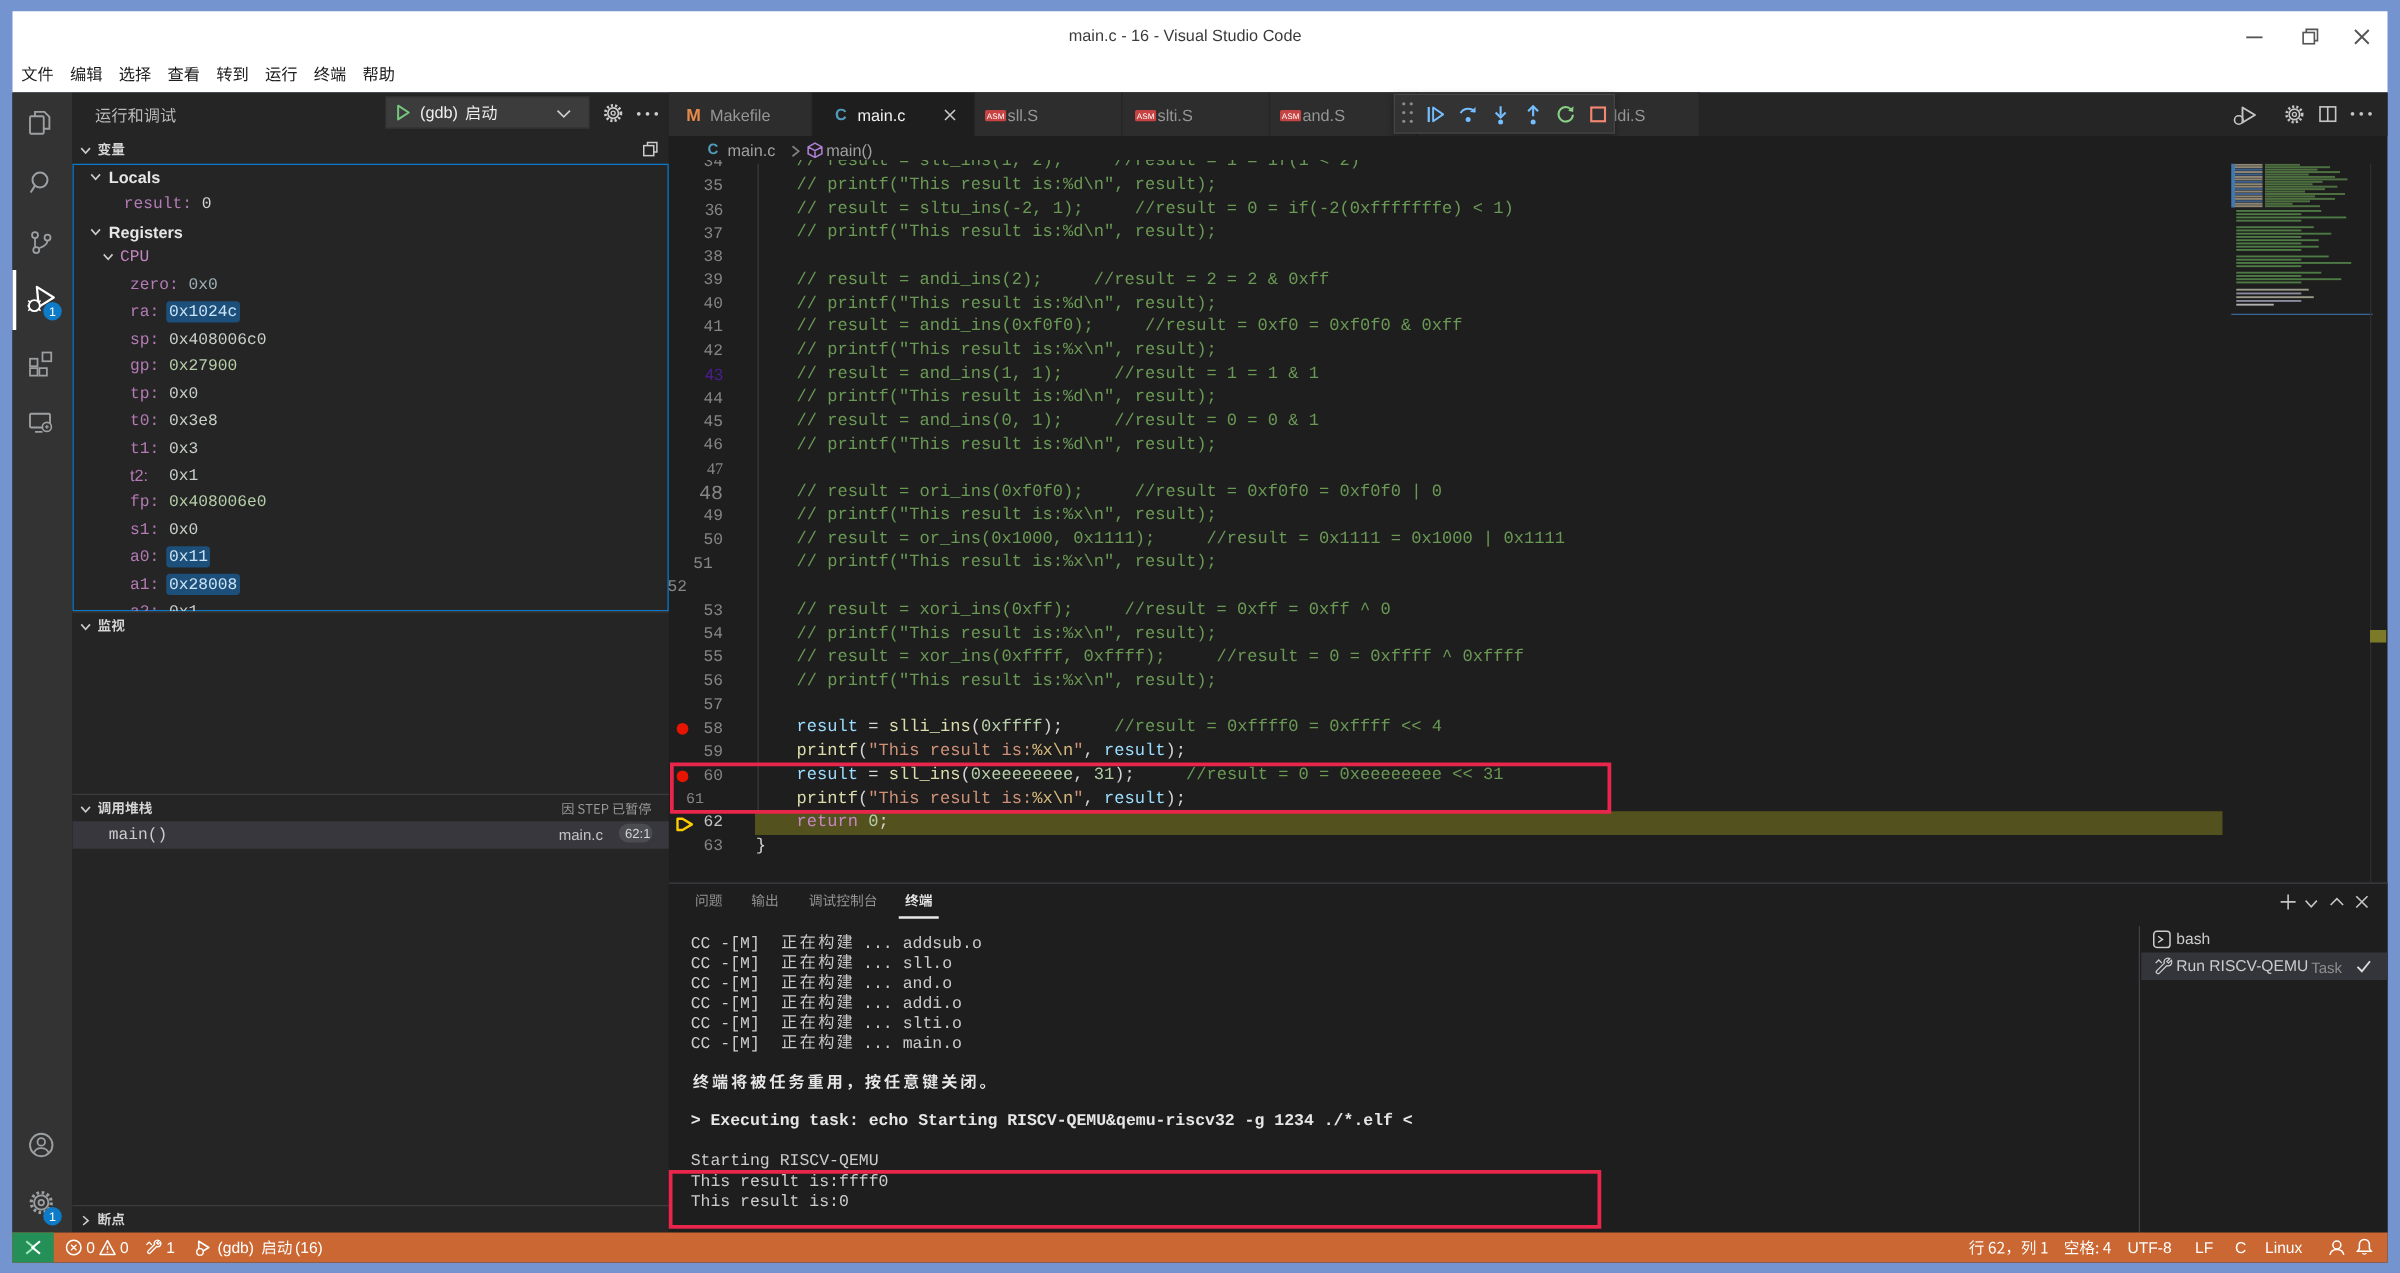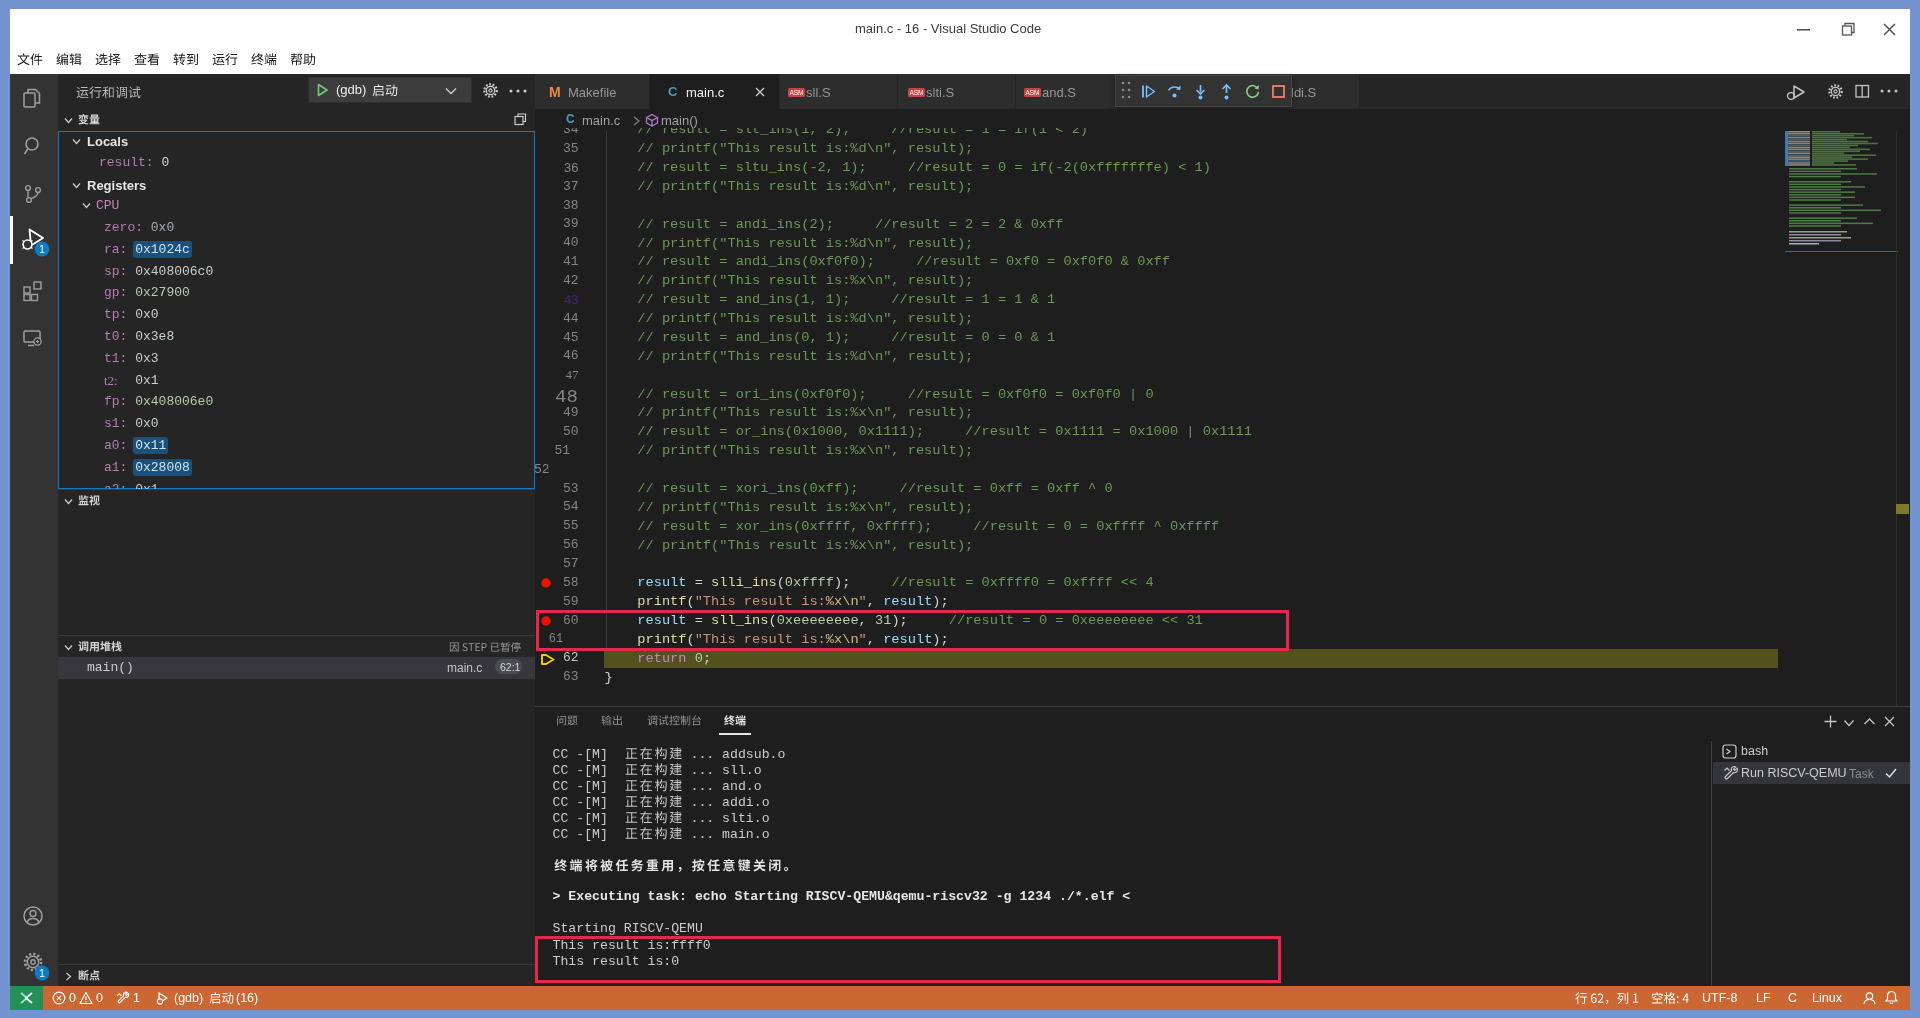--- a/index.html
+++ b/index.html
@@ -149,21 +149,21 @@
 <div style="position:absolute;left:104px;top:263.50000000000006px;font-family:'Liberation Mono',sans-serif;font-size:13px;color:#b57bb5;font-weight:normal;white-space:pre;line-height:1.2;">sp: </div>
 <div style="position:absolute;left:135.2px;top:263.50000000000006px;font-family:'Liberation Mono',sans-serif;font-size:13px;color:#c8d0c8;font-weight:normal;white-space:pre;line-height:1.2;">0x408006c0</div>
 <div style="position:absolute;left:104px;top:285.30000000000007px;font-family:'Liberation Mono',sans-serif;font-size:13px;color:#b57bb5;font-weight:normal;white-space:pre;line-height:1.2;">gp: </div>
 <div style="position:absolute;left:135.2px;top:285.30000000000007px;font-family:'Liberation Mono',sans-serif;font-size:13px;color:#b5cea8;font-weight:normal;white-space:pre;line-height:1.2;">0x27900</div>
 <div style="position:absolute;left:104px;top:307.1000000000001px;font-family:'Liberation Mono',sans-serif;font-size:13px;color:#b57bb5;font-weight:normal;white-space:pre;line-height:1.2;">tp: </div>
 <div style="position:absolute;left:135.2px;top:307.1000000000001px;font-family:'Liberation Mono',sans-serif;font-size:13px;color:#c8d0c8;font-weight:normal;white-space:pre;line-height:1.2;">0x0</div>
 <div style="position:absolute;left:104px;top:328.9000000000001px;font-family:'Liberation Mono',sans-serif;font-size:13px;color:#b57bb5;font-weight:normal;white-space:pre;line-height:1.2;">t0: </div>
 <div style="position:absolute;left:135.2px;top:328.9000000000001px;font-family:'Liberation Mono',sans-serif;font-size:13px;color:#c8d0c8;font-weight:normal;white-space:pre;line-height:1.2;">0x3e8</div>
 <div style="position:absolute;left:104px;top:350.7000000000001px;font-family:'Liberation Mono',sans-serif;font-size:13px;color:#b57bb5;font-weight:normal;white-space:pre;line-height:1.2;">t1: </div>
 <div style="position:absolute;left:135.2px;top:350.7000000000001px;font-family:'Liberation Mono',sans-serif;font-size:13px;color:#c8d0c8;font-weight:normal;white-space:pre;line-height:1.2;">0x3</div>
-<div style="position:absolute;left:104px;top:372.5000000000001px;font-family:Liberation Serif, serif;font-size:13px;color:#b57bb5;font-weight:normal;white-space:pre;line-height:1.2;">t2: </div>
+<div style="position:absolute;left:104px;top:372.5000000000001px;font-family:Liberation Sans, sans-serif;font-size:13px;color:#b57bb5;font-weight:normal;white-space:pre;line-height:1.2;">t2: </div>
 <div style="position:absolute;left:135.2px;top:372.5000000000001px;font-family:'Liberation Mono',sans-serif;font-size:13px;color:#c8d0c8;font-weight:normal;white-space:pre;line-height:1.2;">0x1</div>
 <div style="position:absolute;left:104px;top:394.3000000000001px;font-family:'Liberation Mono',sans-serif;font-size:13px;color:#b57bb5;font-weight:normal;white-space:pre;line-height:1.2;">fp: </div>
 <div style="position:absolute;left:135.2px;top:394.3000000000001px;font-family:'Liberation Mono',sans-serif;font-size:13px;color:#b5cea8;font-weight:normal;white-space:pre;line-height:1.2;">0x408006e0</div>
 <div style="position:absolute;left:104px;top:416.10000000000014px;font-family:'Liberation Mono',sans-serif;font-size:13px;color:#b57bb5;font-weight:normal;white-space:pre;line-height:1.2;">s1: </div>
 <div style="position:absolute;left:135.2px;top:416.10000000000014px;font-family:'Liberation Mono',sans-serif;font-size:13px;color:#c8d0c8;font-weight:normal;white-space:pre;line-height:1.2;">0x0</div>
 <div style="position:absolute;left:133.2px;top:436.70000000000016px;width:35.2px;height:17.5px;background:#1c4f79;border-radius:3px;"></div>
 <div style="position:absolute;left:104px;top:437.90000000000015px;font-family:'Liberation Mono',sans-serif;font-size:13px;color:#b57bb5;font-weight:normal;white-space:pre;line-height:1.2;">a0: </div>
 <div style="position:absolute;left:135.2px;top:437.90000000000015px;font-family:'Liberation Mono',sans-serif;font-size:13px;color:#cde4f7;font-weight:normal;white-space:pre;line-height:1.2;">0x11</div>
 <div style="position:absolute;left:133.2px;top:458.50000000000017px;width:58.6px;height:17.5px;background:#1c4f79;border-radius:3px;"></div>
 <div style="position:absolute;left:104px;top:459.70000000000016px;font-family:'Liberation Mono',sans-serif;font-size:13px;color:#b57bb5;font-weight:normal;white-space:pre;line-height:1.2;">a1: </div>
@@ -304,21 +304,21 @@
 <div style="position:absolute;left:637.3px;top:273.3px;font-family:'Liberation Mono',monospace;font-size:13.66px;line-height:15px;white-space:pre"><span style="color:#6a9955">// printf("This result is:%x\n", result);</span></div>
 <div style="position:absolute;left:554.5px;top:291.86px;font-family:Liberation Sans, sans-serif;font-size:13px;color:#4c1d95;font-weight:normal;white-space:pre;line-height:1.2;width:24px;text-align:right;">43</div>
 <div style="position:absolute;left:637.3px;top:292.2px;font-family:'Liberation Mono',monospace;font-size:13.66px;line-height:15px;white-space:pre"><span style="color:#6a9955">// result = and_ins(1, 1);     //result = 1 = 1 &amp; 1</span></div>
 <div style="position:absolute;left:554.5px;top:310.73px;font-family:'Liberation Mono',sans-serif;font-size:13px;color:#858585;font-weight:normal;white-space:pre;line-height:1.2;width:24px;text-align:right;">44</div>
 <div style="position:absolute;left:637.3px;top:311.0px;font-family:'Liberation Mono',monospace;font-size:13.66px;line-height:15px;white-space:pre"><span style="color:#6a9955">// printf("This result is:%d\n", result);</span></div>
 <div style="position:absolute;left:554.5px;top:329.6px;font-family:'Liberation Mono',sans-serif;font-size:13px;color:#858585;font-weight:normal;white-space:pre;line-height:1.2;width:24px;text-align:right;">45</div>
 <div style="position:absolute;left:637.3px;top:329.9px;font-family:'Liberation Mono',monospace;font-size:13.66px;line-height:15px;white-space:pre"><span style="color:#6a9955">// result = and_ins(0, 1);     //result = 0 = 0 &amp; 1</span></div>
 <div style="position:absolute;left:554.5px;top:348.47px;font-family:'Liberation Mono',sans-serif;font-size:13px;color:#858585;font-weight:normal;white-space:pre;line-height:1.2;width:24px;text-align:right;">46</div>
 <div style="position:absolute;left:637.3px;top:348.8px;font-family:'Liberation Mono',monospace;font-size:13.66px;line-height:15px;white-space:pre"><span style="color:#6a9955">// printf("This result is:%d\n", result);</span></div>
 <div style="position:absolute;left:554.5px;top:367.34px;font-family:Liberation Serif, serif;font-size:13px;color:#858585;font-weight:normal;white-space:pre;line-height:1.2;width:24px;text-align:right;">47</div>
-<div style="position:absolute;left:554.5px;top:386.21px;font-family:'Liberation Mono',sans-serif;font-size:19px;color:#858585;font-weight:normal;white-space:pre;line-height:1.2;width:24px;text-align:center;">48</div>
+<div style="position:absolute;left:554.5px;top:386.21px;font-family:'Liberation Mono',sans-serif;font-size:16px;color:#858585;font-weight:normal;white-space:pre;line-height:1.2;width:24px;text-align:right;">48</div>
 <div style="position:absolute;left:637.3px;top:386.5px;font-family:'Liberation Mono',monospace;font-size:13.66px;line-height:15px;white-space:pre"><span style="color:#6a9955">// result = ori_ins(0xf0f0);     //result = 0xf0f0 = 0xf0f0 | 0</span></div>
 <div style="position:absolute;left:554.5px;top:405.08px;font-family:'Liberation Mono',sans-serif;font-size:13px;color:#858585;font-weight:normal;white-space:pre;line-height:1.2;width:24px;text-align:right;">49</div>
 <div style="position:absolute;left:637.3px;top:405.4px;font-family:'Liberation Mono',monospace;font-size:13.66px;line-height:15px;white-space:pre"><span style="color:#6a9955">// printf("This result is:%x\n", result);</span></div>
 <div style="position:absolute;left:554.5px;top:423.95px;font-family:'Liberation Mono',sans-serif;font-size:13px;color:#858585;font-weight:normal;white-space:pre;line-height:1.2;width:24px;text-align:right;">50</div>
 <div style="position:absolute;left:637.3px;top:424.2px;font-family:'Liberation Mono',monospace;font-size:13.66px;line-height:15px;white-space:pre"><span style="color:#6a9955">// result = or_ins(0x1000, 0x1111);     //result = 0x1111 = 0x1000 | 0x1111</span></div>
 <div style="position:absolute;left:554.5px;top:442.82px;font-family:'Liberation Mono',sans-serif;font-size:13px;color:#858585;font-weight:normal;white-space:pre;line-height:1.2;width:24px;">51</div>
 <div style="position:absolute;left:637.3px;top:443.1px;font-family:'Liberation Mono',monospace;font-size:13.66px;line-height:15px;white-space:pre"><span style="color:#6a9955">// printf("This result is:%x\n", result);</span></div>
 <div style="position:absolute;left:534px;top:461.69px;font-family:'Liberation Mono',sans-serif;font-size:13px;color:#858585;font-weight:normal;white-space:pre;line-height:1.2;width:24px;text-align:left;">52</div>
 <div style="position:absolute;left:554.5px;top:480.56px;font-family:'Liberation Mono',sans-serif;font-size:13px;color:#858585;font-weight:normal;white-space:pre;line-height:1.2;width:24px;text-align:right;">53</div>
 <div style="position:absolute;left:637.3px;top:480.9px;font-family:'Liberation Mono',monospace;font-size:13.66px;line-height:15px;white-space:pre"><span style="color:#6a9955">// result = xori_ins(0xff);     //result = 0xff = 0xff ^ 0</span></div>

